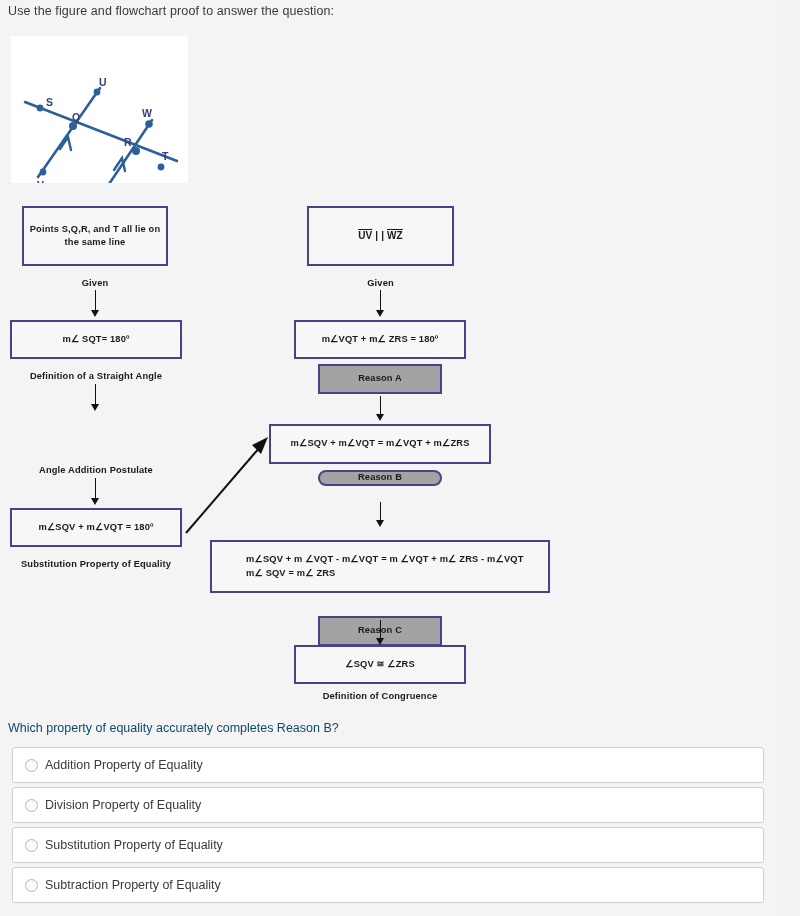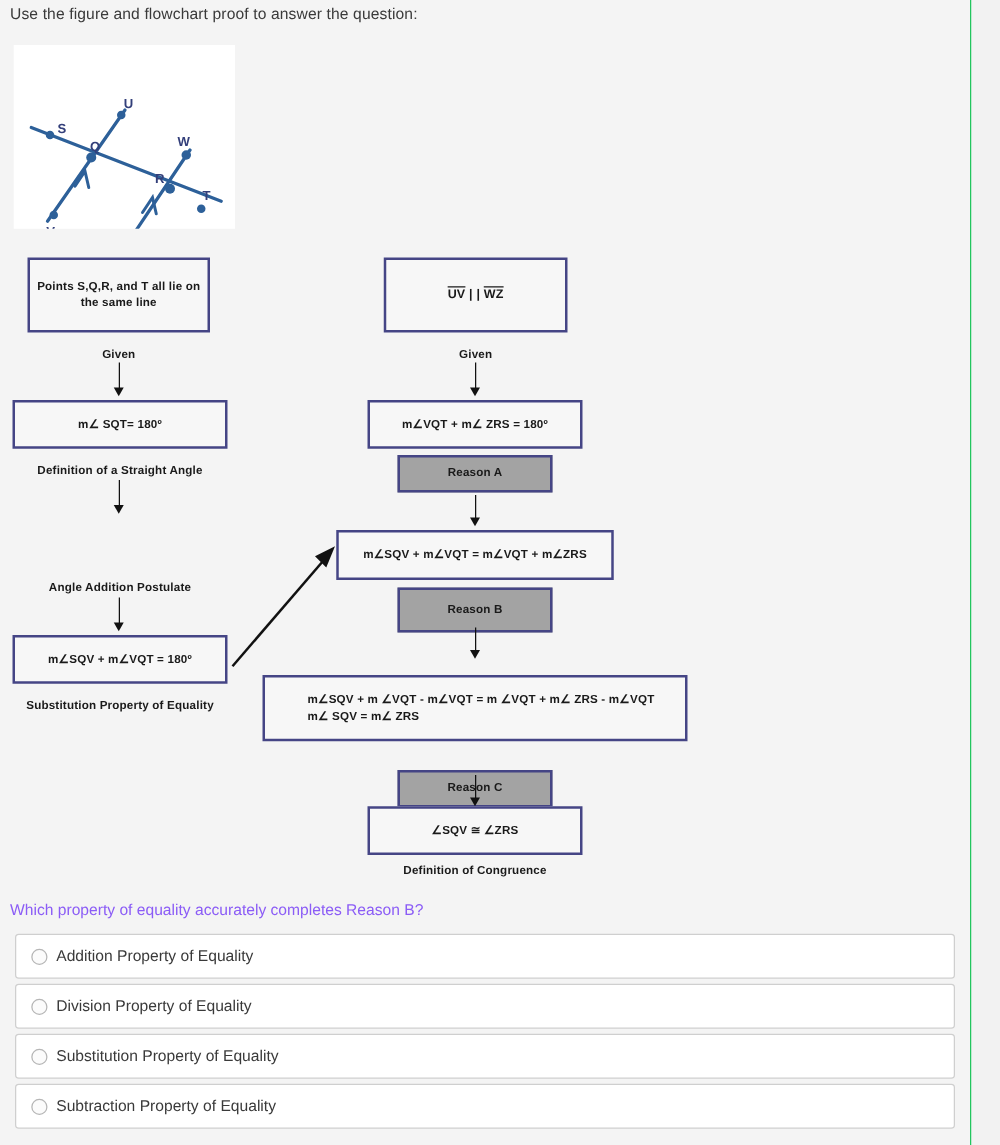--- a/index.html
+++ b/index.html
@@ -14,20 +14,21 @@
     position: relative;
     overflow: hidden;
   }
   .page {
     position: absolute;
     left: 0; top: 0;
     width: 776px;
     height: 916px;
     background: #f4f4f4;
     border-right: 6px solid #22c55e;
+    padding-left: 16px;
   }
   .scroll-gutter {
     position: absolute;
     right: 0; top: 0;
     width: 23px;
     height: 916px;
     background: #f2f2f2;
   }
 
   
@@ -104,21 +105,21 @@
     border-top: 7px solid #111;
   }
   .ovl { text-decoration: overline; }
 
   
   .question {
     position: absolute;
     left: 8px;
     top: 721px;
     font-size: 12.5px;
-    color: #8b5cf6;
+    color: #0c4a6e;
   }
   .option {
     position: absolute;
     left: 12px;
     width: 752px;
     height: 36px;
     box-sizing: border-box;
     background: #ffffff;
     border: 1px solid #cfcfcf;
     border-radius: 3px;
@@ -228,21 +229,21 @@
     </div>
     <div class="fnode reason" style="left:318px; top:174px; width:124px; height:30px;">
       <span>Reason A</span>
     </div>
     <div class="arrow-v" style="left:380px; top:206px; height:22px;"></div>
     <div class="arrow-head" style="left:375.5px; top:224px;"></div>
 
     <div class="fnode" style="left:269px; top:234px; width:222px; height:40px;">
       <span>m∠SQV + m∠VQT = m∠VQT + m∠ZRS</span>
     </div>
-    <div class="fnode reason" style="left:318px; top:280px; width:124px; height:36px;">
+    <div class="fnode reason" style="left:318px; top:280px; width:124px; height:16px;border-radius:13px;">
       <span>Reason B</span>
     </div>
     <div class="arrow-v" style="left:380px; top:312px; height:22px;"></div>
     <div class="arrow-head" style="left:375.5px; top:330px;"></div>
 
     <div class="fnode left-text" style="left:210px; top:340px; width:340px; height:53px;margin-top:10px;">
       <span>
         <span>m∠SQV + m ∠VQT - m∠VQT = m ∠VQT + m∠ ZRS - m∠VQT</span><br>
         <span>m∠ SQV = m∠ ZRS</span>
       </span>

